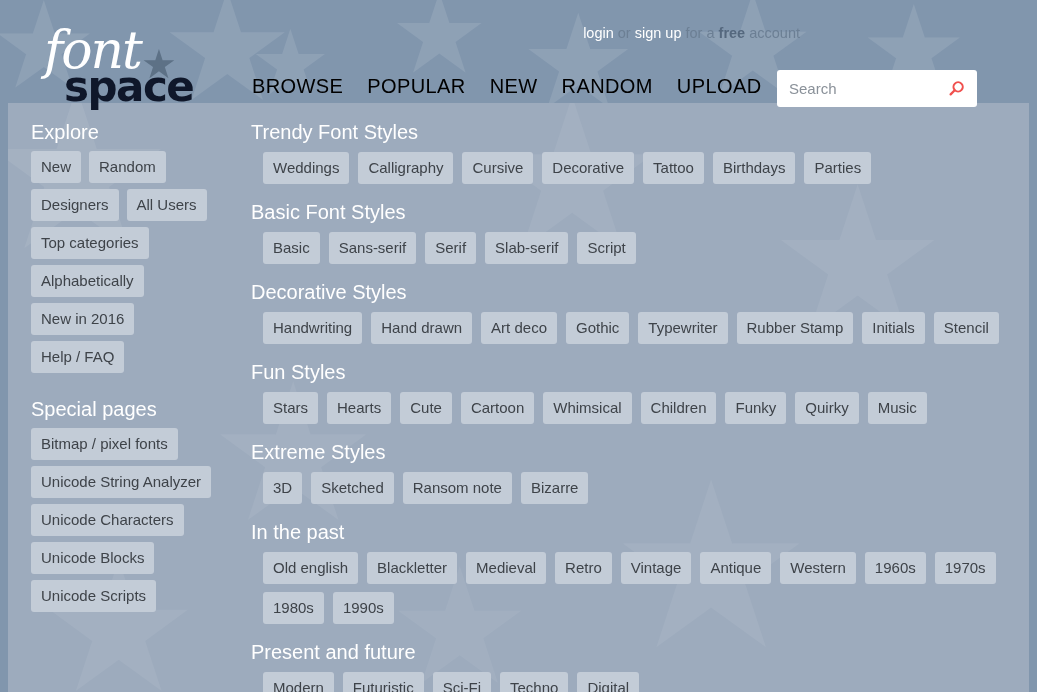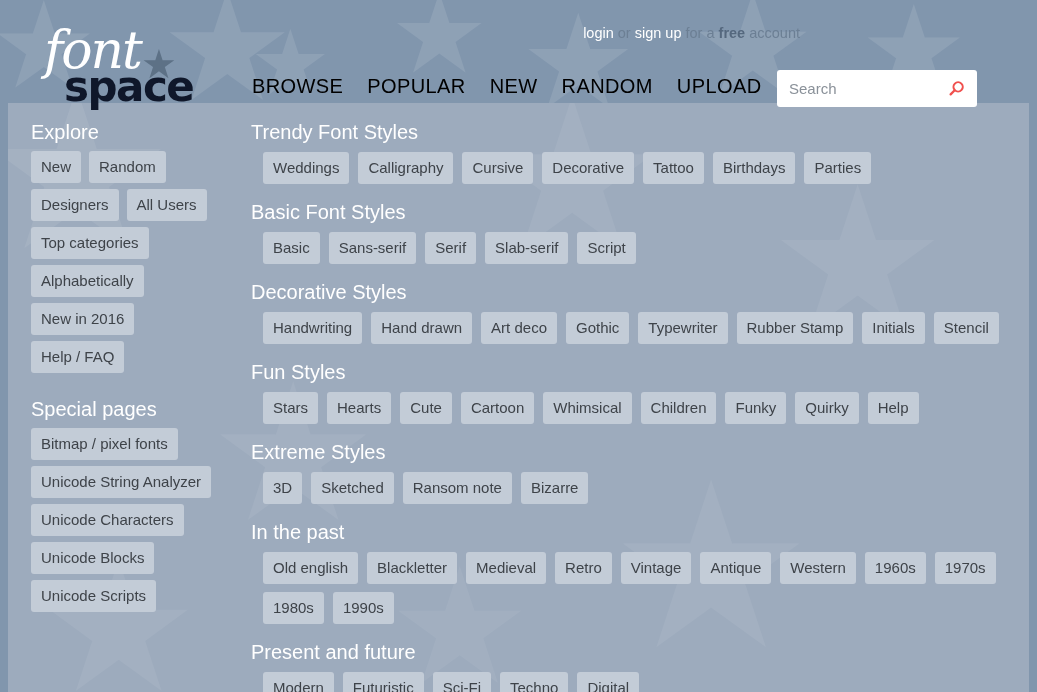--- a/index.html
+++ b/index.html
@@ -369,21 +369,21 @@
         <h2 class="sec-heading">Fun Styles</h2>
         <div class="tag-row">
           <a class="tag" href="#">Stars</a>
           <a class="tag" href="#">Hearts</a>
           <a class="tag" href="#">Cute</a>
           <a class="tag" href="#">Cartoon</a>
           <a class="tag" href="#">Whimsical</a>
           <a class="tag" href="#">Children</a>
           <a class="tag" href="#">Funky</a>
           <a class="tag" href="#">Quirky</a>
-          <a class="tag" href="#">Help</a>
+          <a class="tag" href="#">Music</a>
         </div>
       </section>
 
       <section class="section">
         <h2 class="sec-heading">Extreme Styles</h2>
         <div class="tag-row">
           <a class="tag" href="#">3D</a>
           <a class="tag" href="#">Sketched</a>
           <a class="tag" href="#">Ransom note</a>
           <a class="tag" href="#">Bizarre</a>

